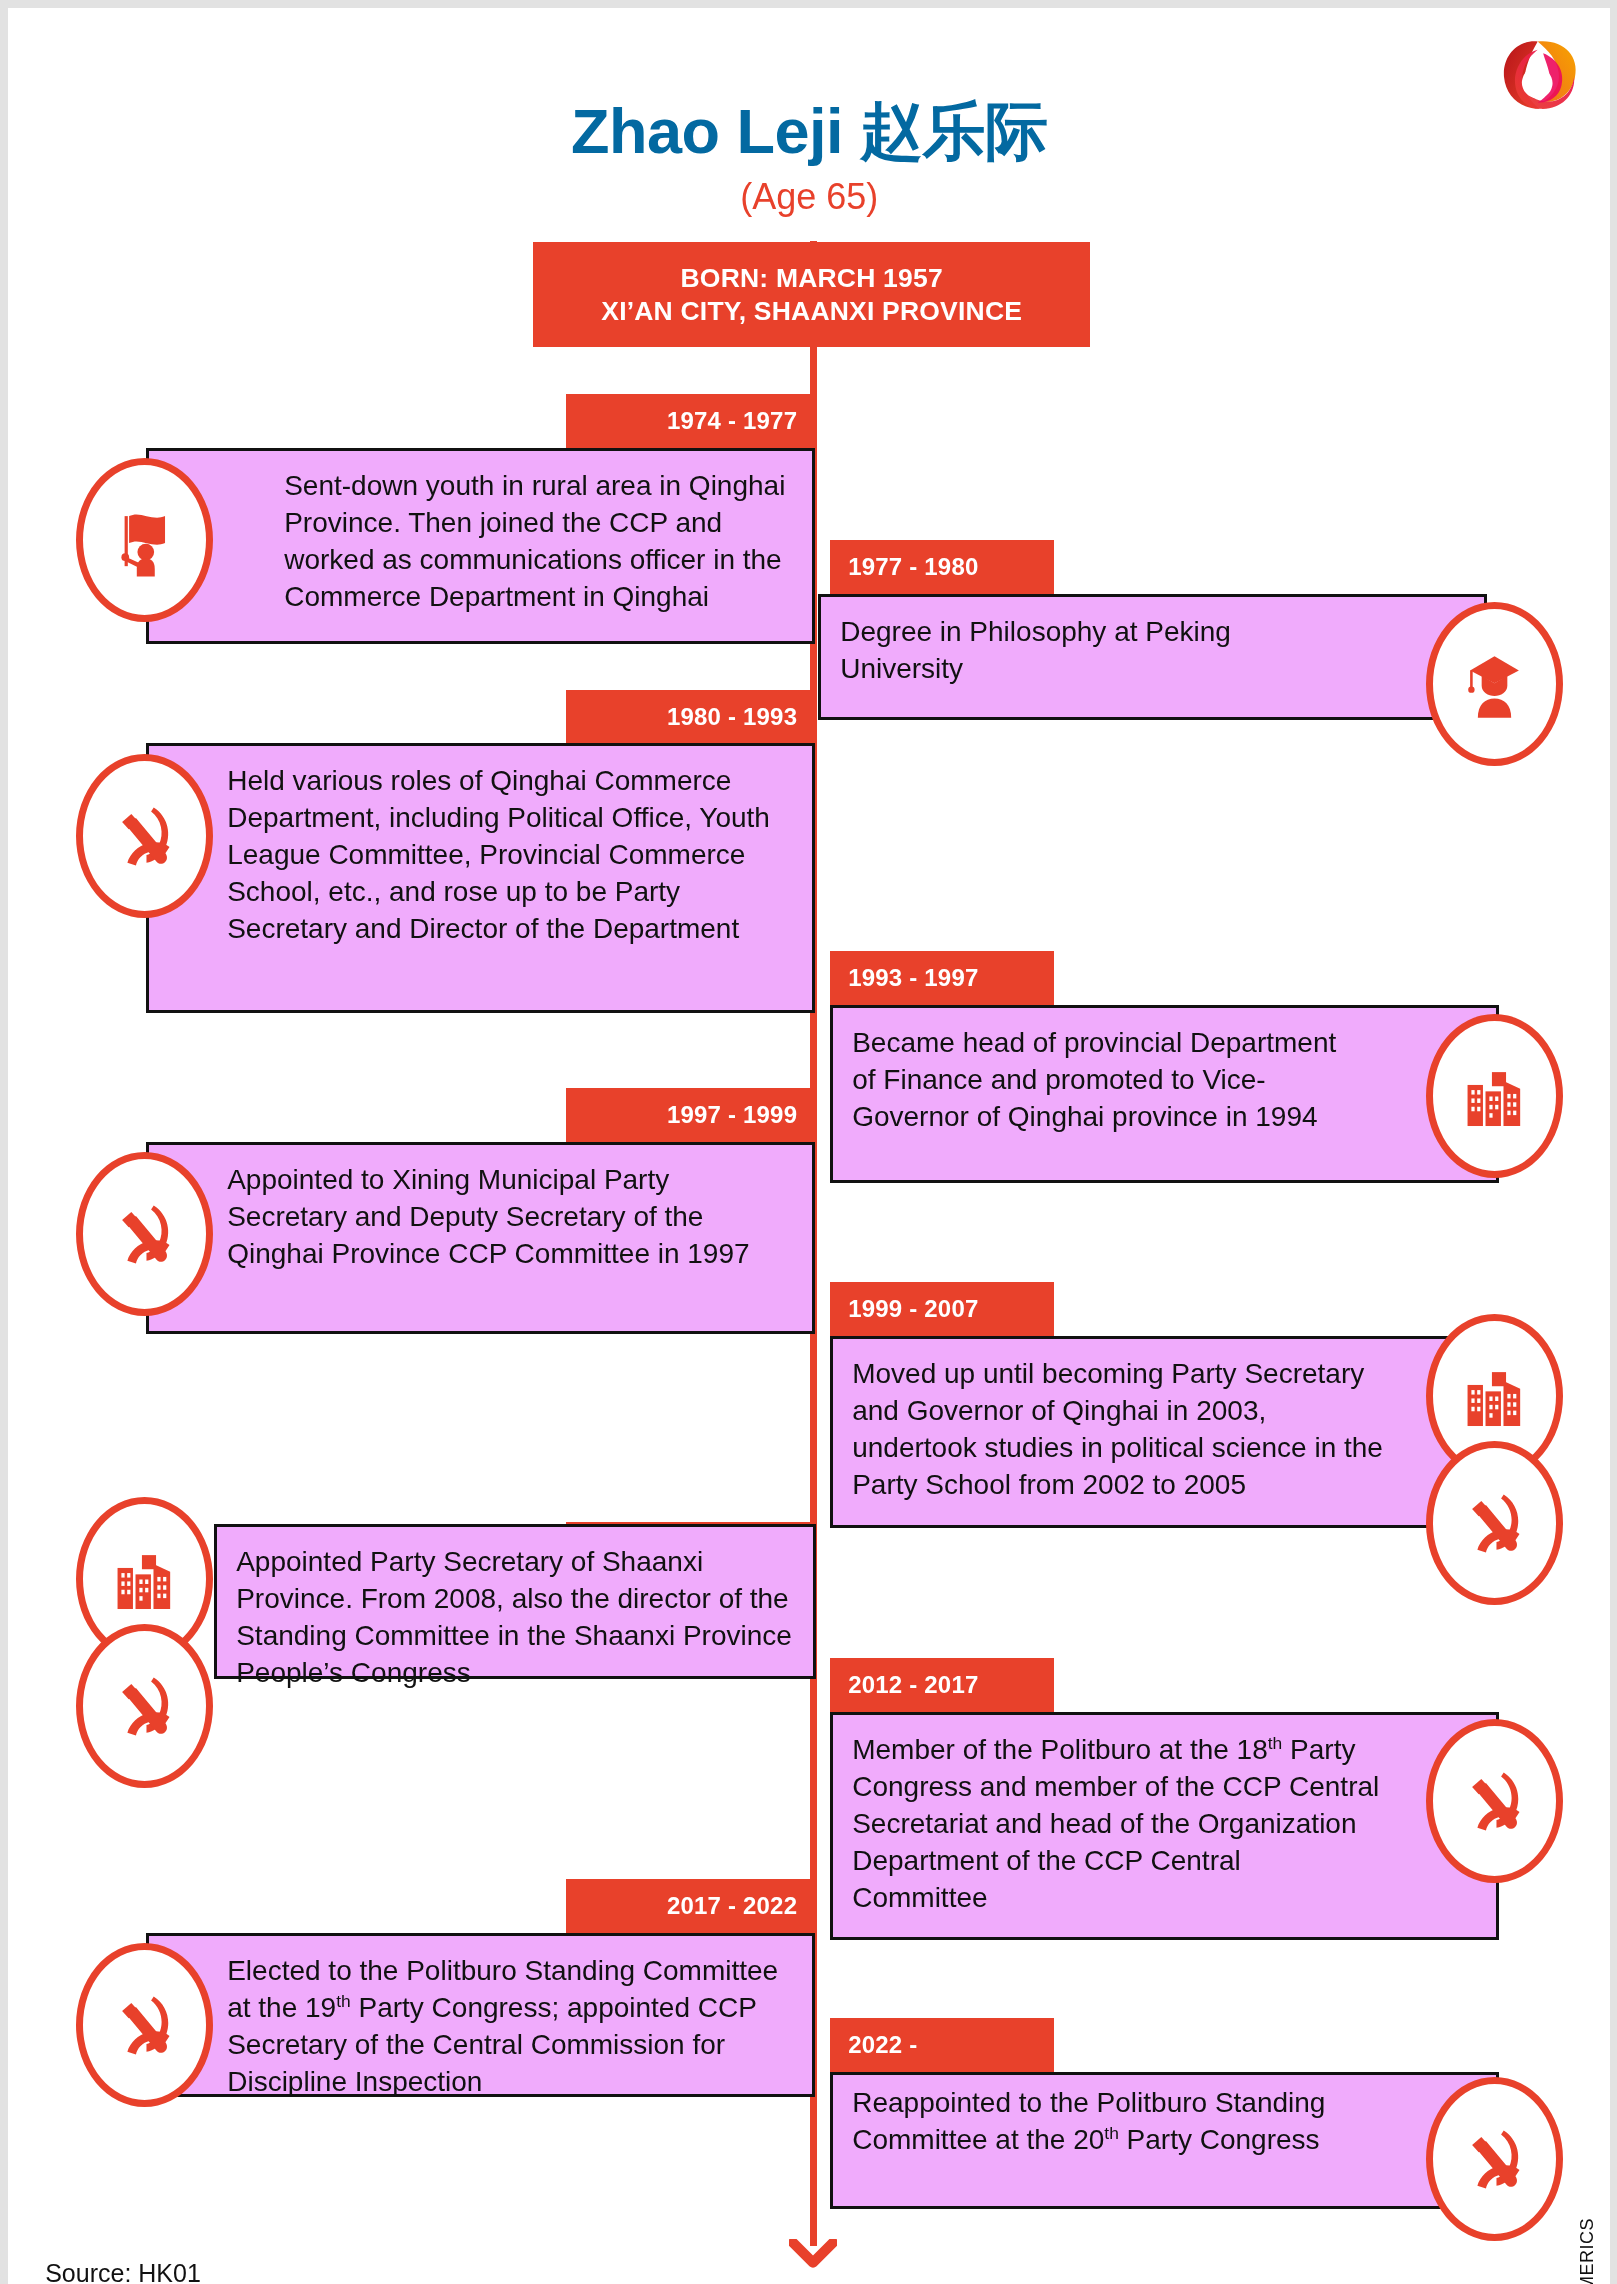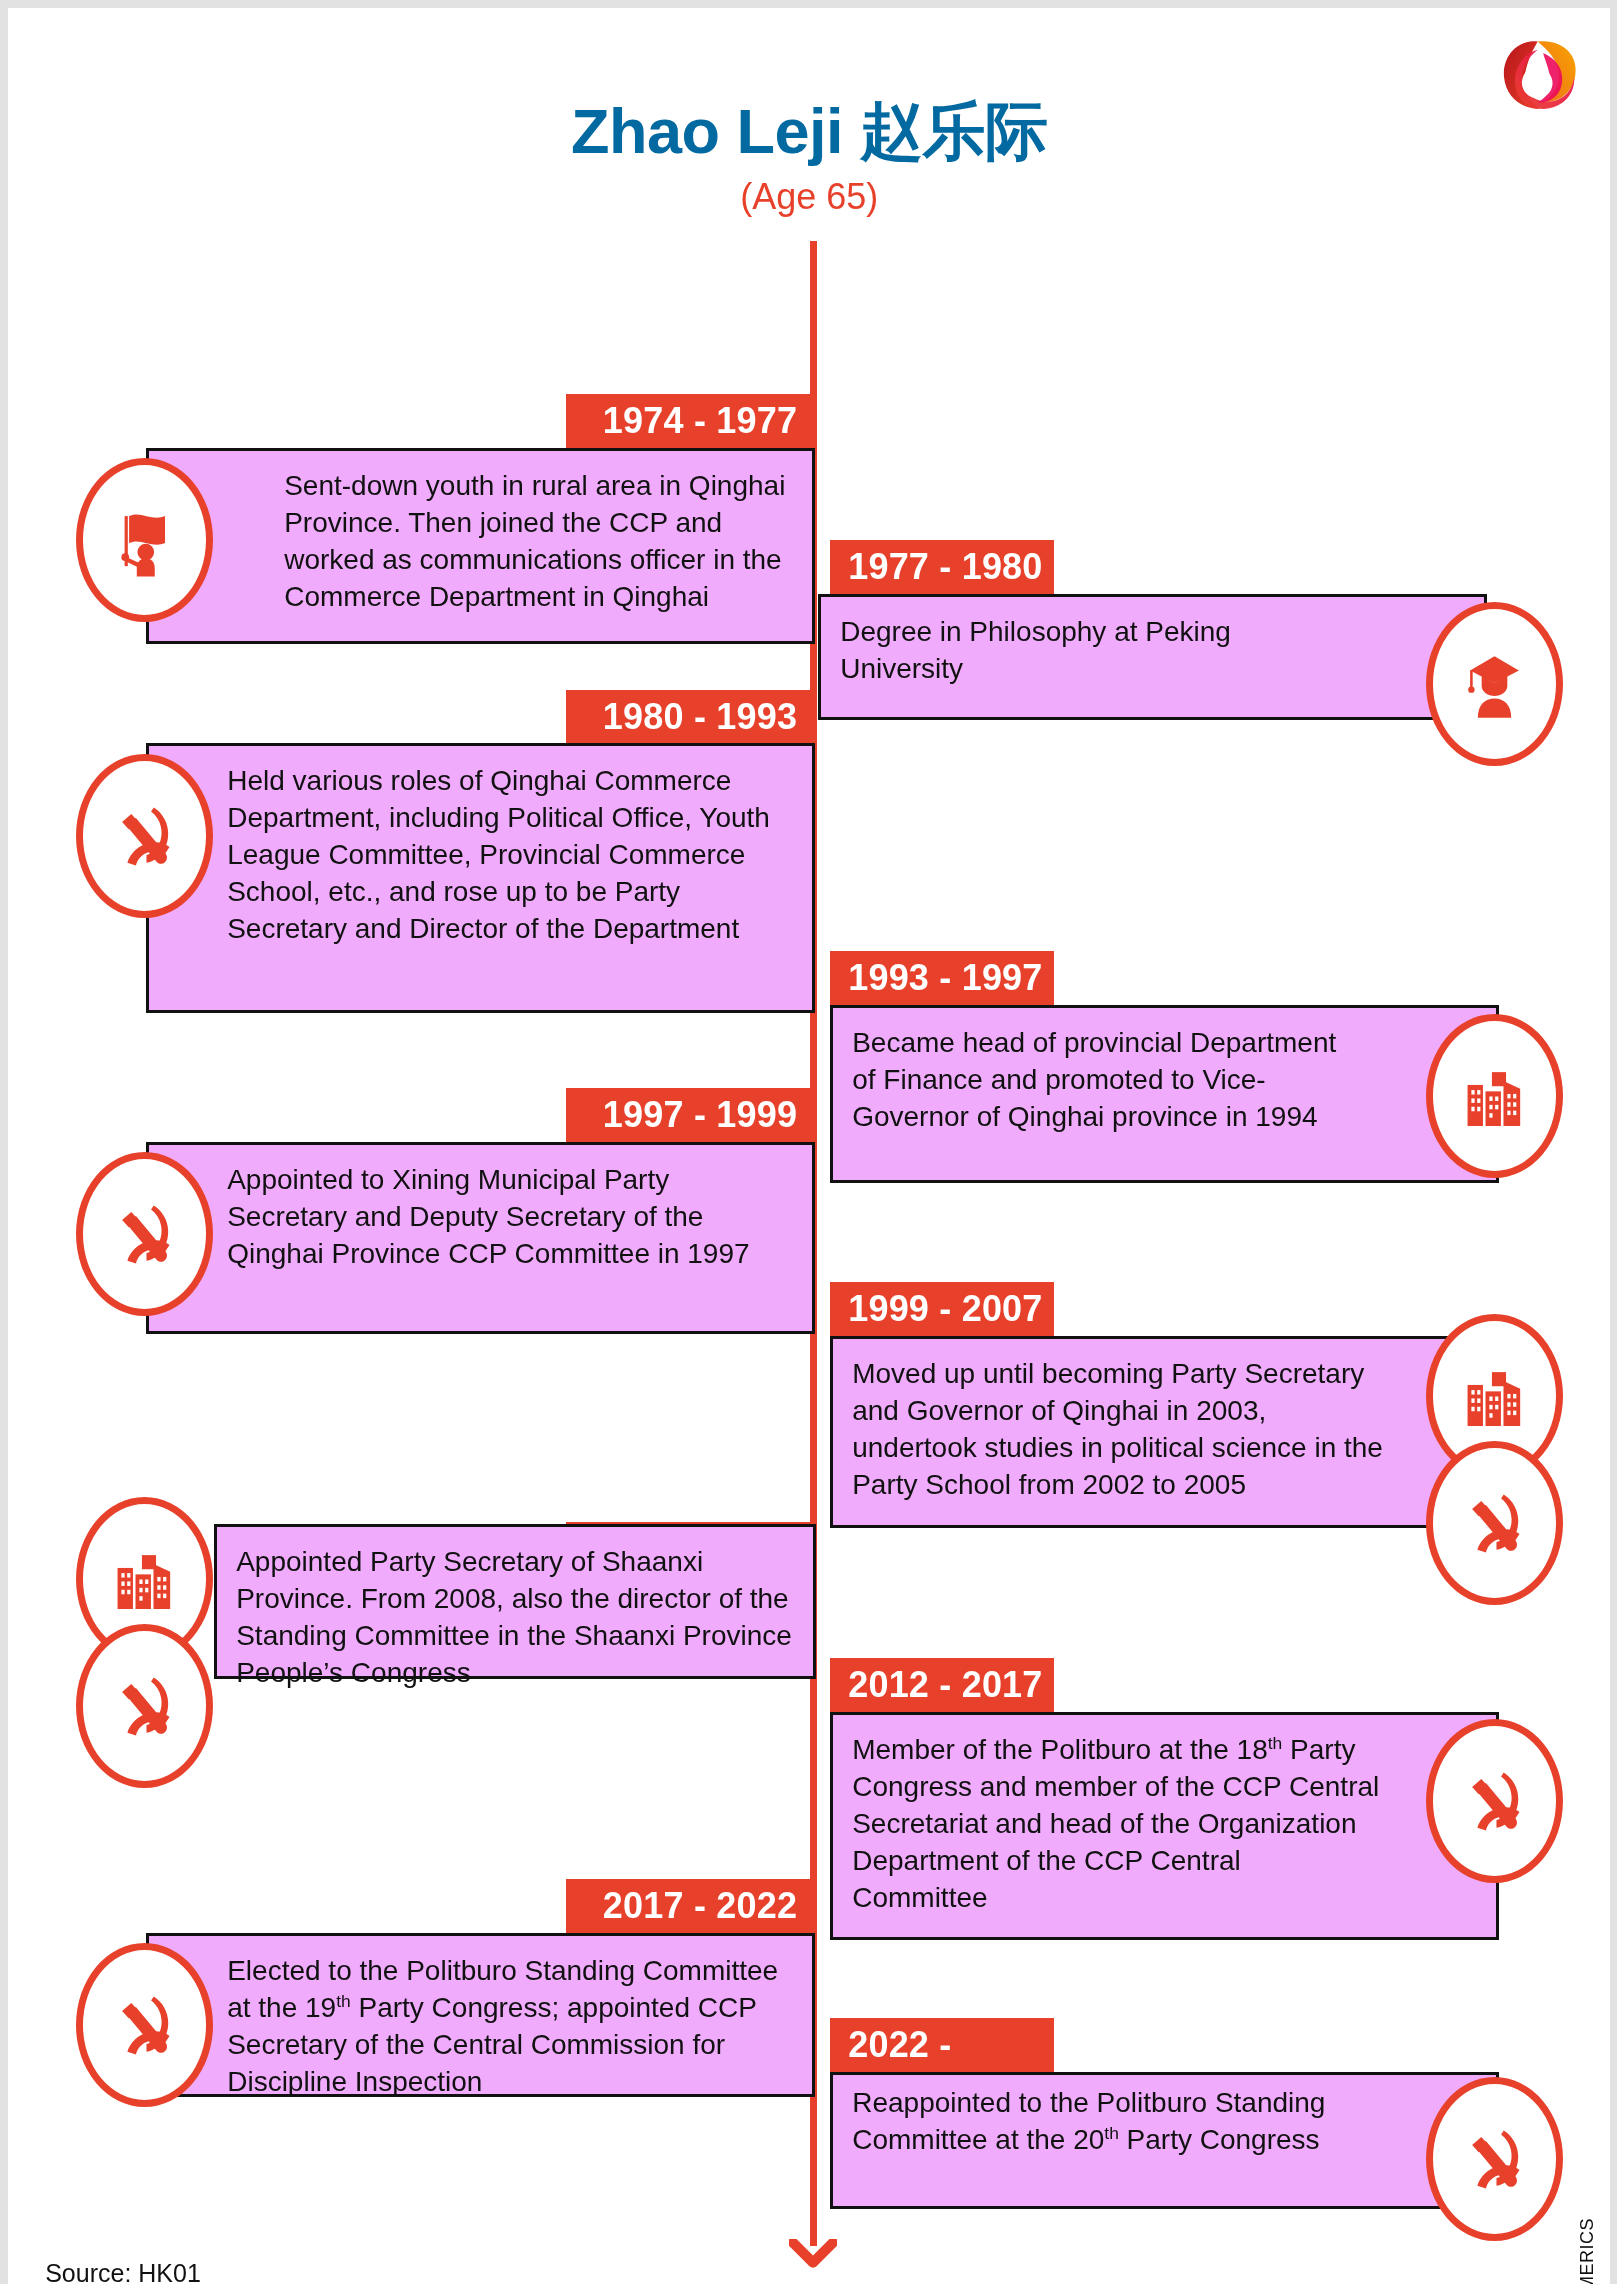--- a/index.html
+++ b/index.html
@@ -61,21 +61,21 @@
     letter-spacing:0.2px;
     text-align:center;
   }
 
   
   .item{position:absolute;}
 
   .yeartag{
     position:absolute;
     background:#E8412B;color:#ffffff;
-    font-size:36px;line-height:28px;font-weight:bold;
+    font-size:24px;line-height:28px;font-weight:bold;
     letter-spacing:0.2px;
     display:flex;align-items:center;
     height:54px;
     padding:0 18px;
     box-sizing:border-box;
     white-space:nowrap;
   }
   .yeartag.right-al{justify-content:flex-end;}
   .yeartag.left-al{justify-content:flex-start;}
 
@@ -151,20 +151,24 @@
   <div class="title">Zhao Leji 赵乐际</div>
   <div class="subtitle">(Age 65)</div>
 
   <div class="spine"></div>
   <div class="arrowhead">
     <svg viewBox="0 0 104 66" width="48" height="30" aria-hidden="true">
       <path d="M8 8 L52 52 L96 8" fill="none" stroke="#E8412B" stroke-width="22" stroke-linecap="round" stroke-linejoin="round"></path>
     </svg>
   </div>
 
+  <div class="born">
+    <div>BORN: MARCH 1957</div>
+    <div>XI’AN CITY, SHAANXI PROVINCE</div>
+  </div>
 
   <div class="item">
     <div class="yeartag right-al" style="left:558px;top:386px;width:249px;">1974 - 1977</div>
     <div class="txtbox" style="left:138px;top:440px;width:669px;height:196px;padding:15.5px 18px 0 135px;">
       <p>Sent-down youth in rural area in Qinghai Province. Then joined the CCP and worked as communications officer in the Commerce Department in Qinghai</p>
     </div>
     <div class="bubble" style="left:68px;top:450px;width:137px;height:164px;">
       <svg viewBox="0 0 120 120" width="77" height="77" aria-hidden="true">
         <rect x="29" y="22" width="5" height="78" fill="#E8412B"></rect>
         <path d="M36 22 C54 13 72 31 92 22 L92 64 C72 73 54 55 36 64 Z" fill="#E8412B"></path>

